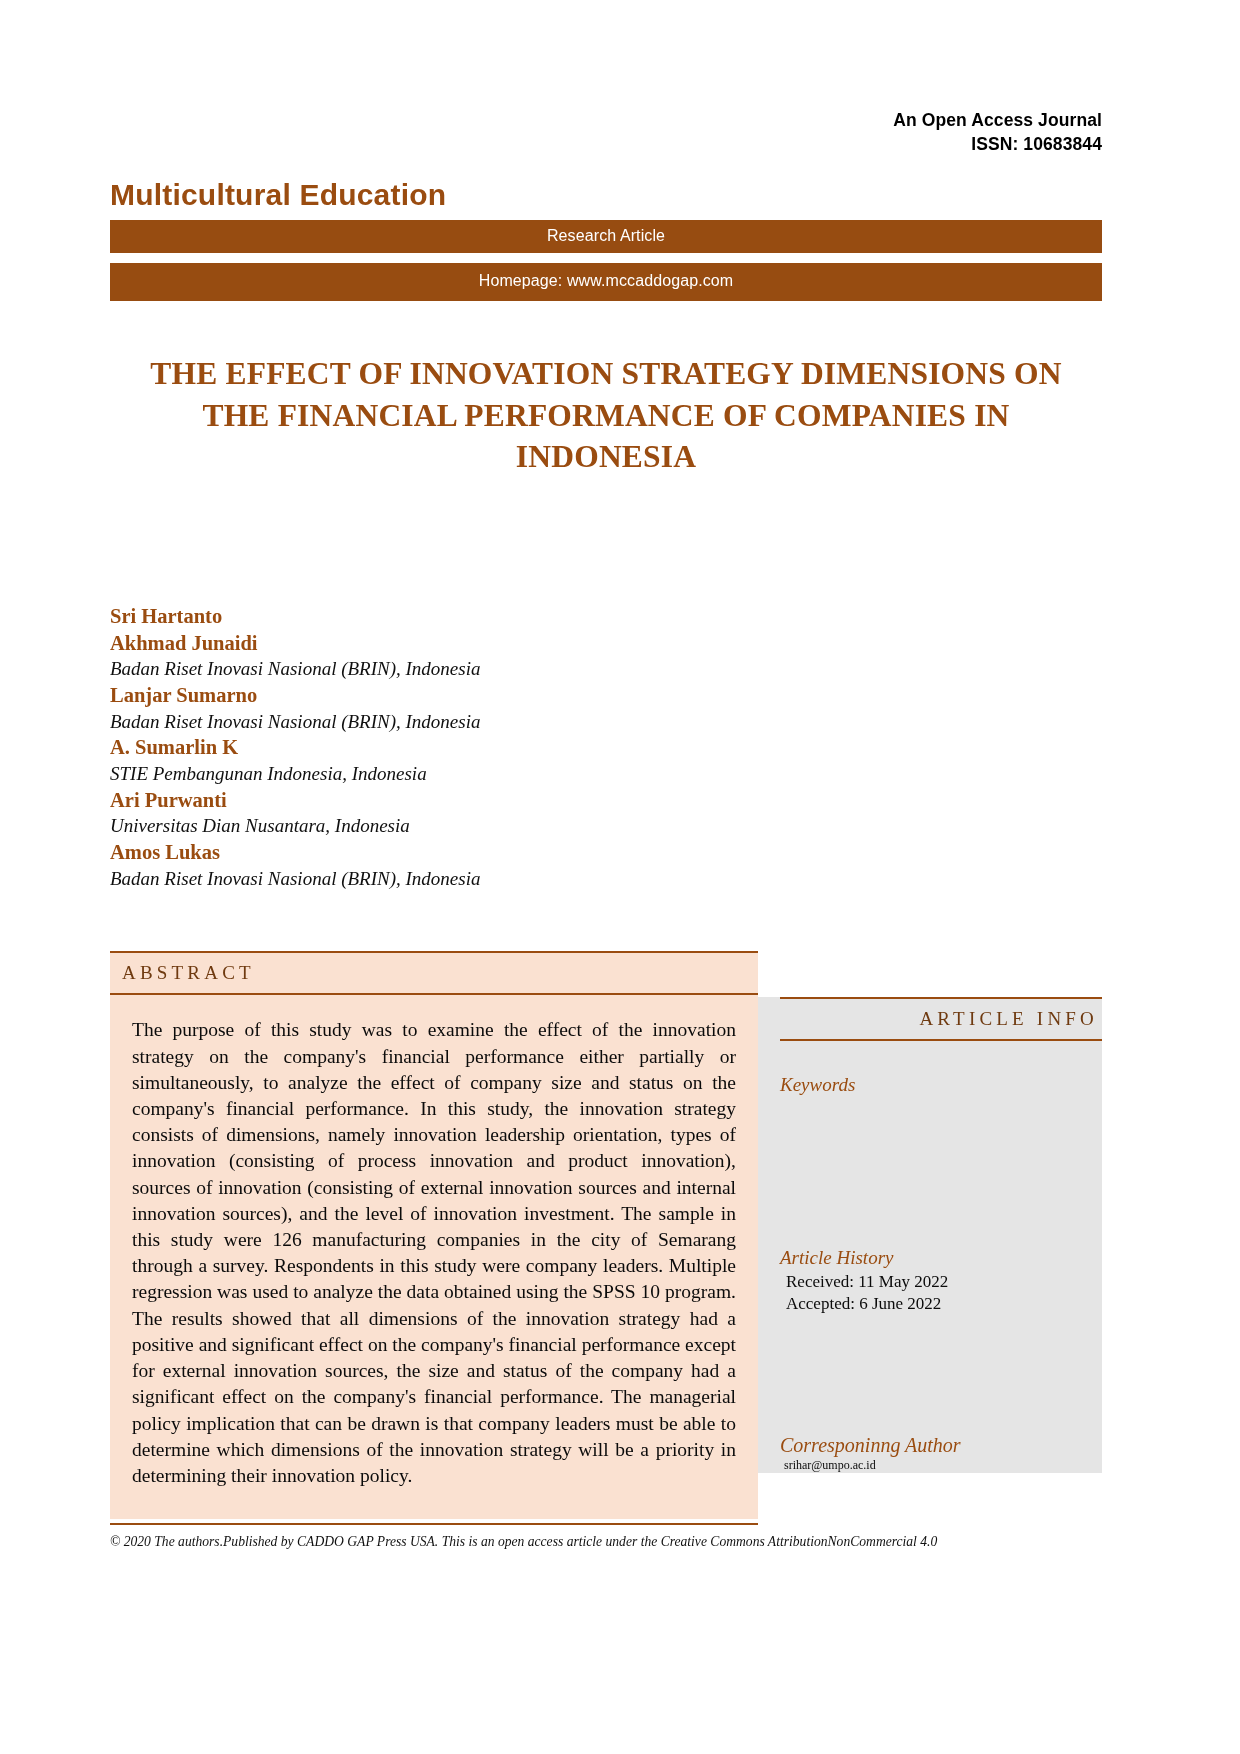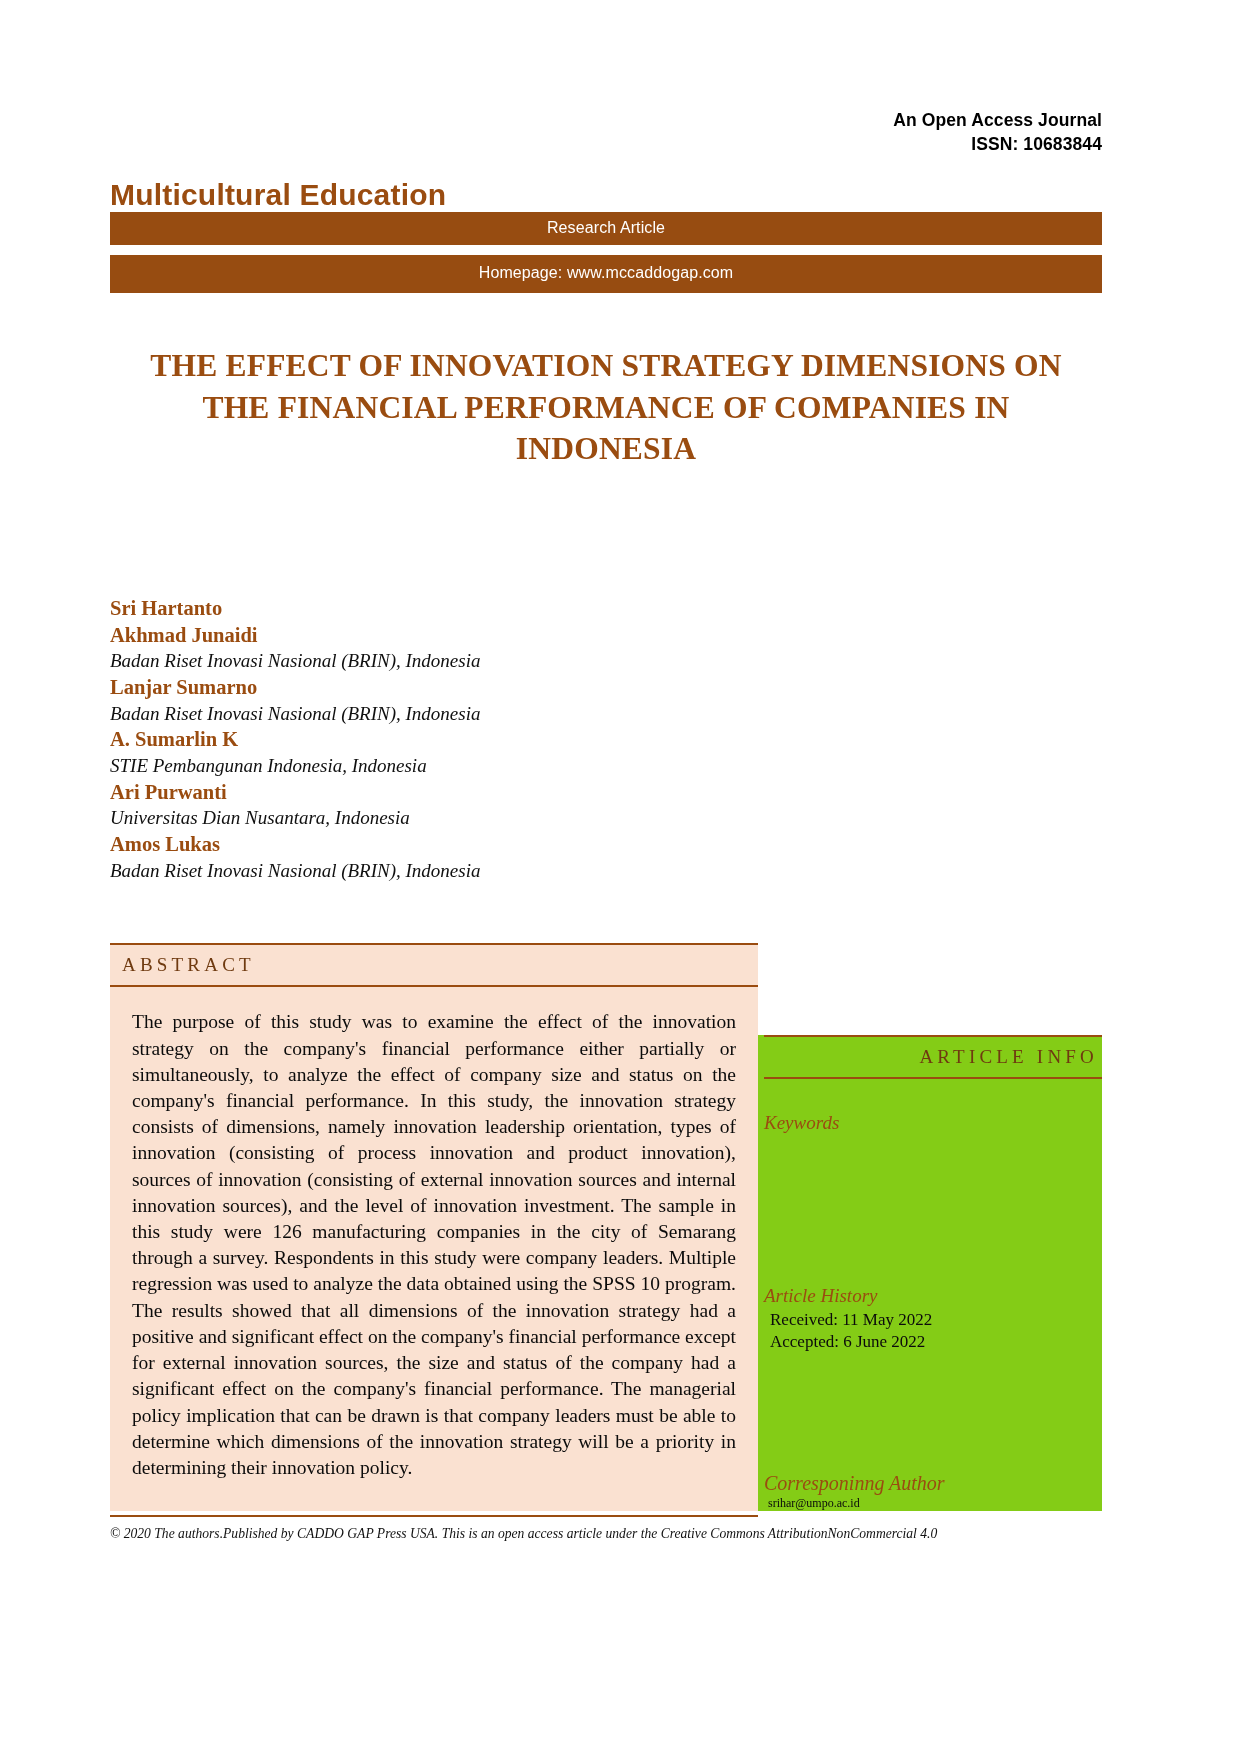--- a/index.html
+++ b/index.html
@@ -41,21 +41,21 @@
     margin-top: 22px;
     text-align: left;
     font-family: "Liberation Sans", "DejaVu Sans", sans-serif;
     font-weight: bold;
     font-size: 30px;
     letter-spacing: .2px;
     color: #9a4c10;
   }
 
   .bar {
-    margin-top: 0;
+    margin-top: 8px;
     background: #974c11;
     color: #ffffff;
     text-align: center;
     font-family: "Liberation Sans", "DejaVu Sans", sans-serif;
     font-size: 16px;
     padding: 7px 0 8px;
     letter-spacing: .1px;
   }
   .bar.second {
     margin-top: 10px;
@@ -92,33 +92,33 @@
     font-size: 19px;
     line-height: 1.3;
     color: #101010;
     margin-top: 1px;
   }
 
   
   .info-wrap {
     margin-top: 60px;
     display: flex;
-    align-items: flex-end;
+    align-items: center;
   }
   .col-abstract {
     width: 648px;
     flex: 0 0 648px;
     background: #fae1d1;
     box-sizing: border-box;
   }
   .col-info {
     flex: 1 1 auto;
-    background: #84cc16;
-    box-sizing: border-box;
-    padding-left: 6px;
+    background: #e5e5e5;
+    box-sizing: border-box;
+    padding-left: 22px;
   }
 
   .sec-head {
     border-top: 2.5px solid #9a4c10;
     border-bottom: 2.5px solid #9a4c10;
     font-size: 19px;
     letter-spacing: 4.2px;
     color: #6f3a10;
     padding: 9px 0 9px 12px;
     box-sizing: border-box;

